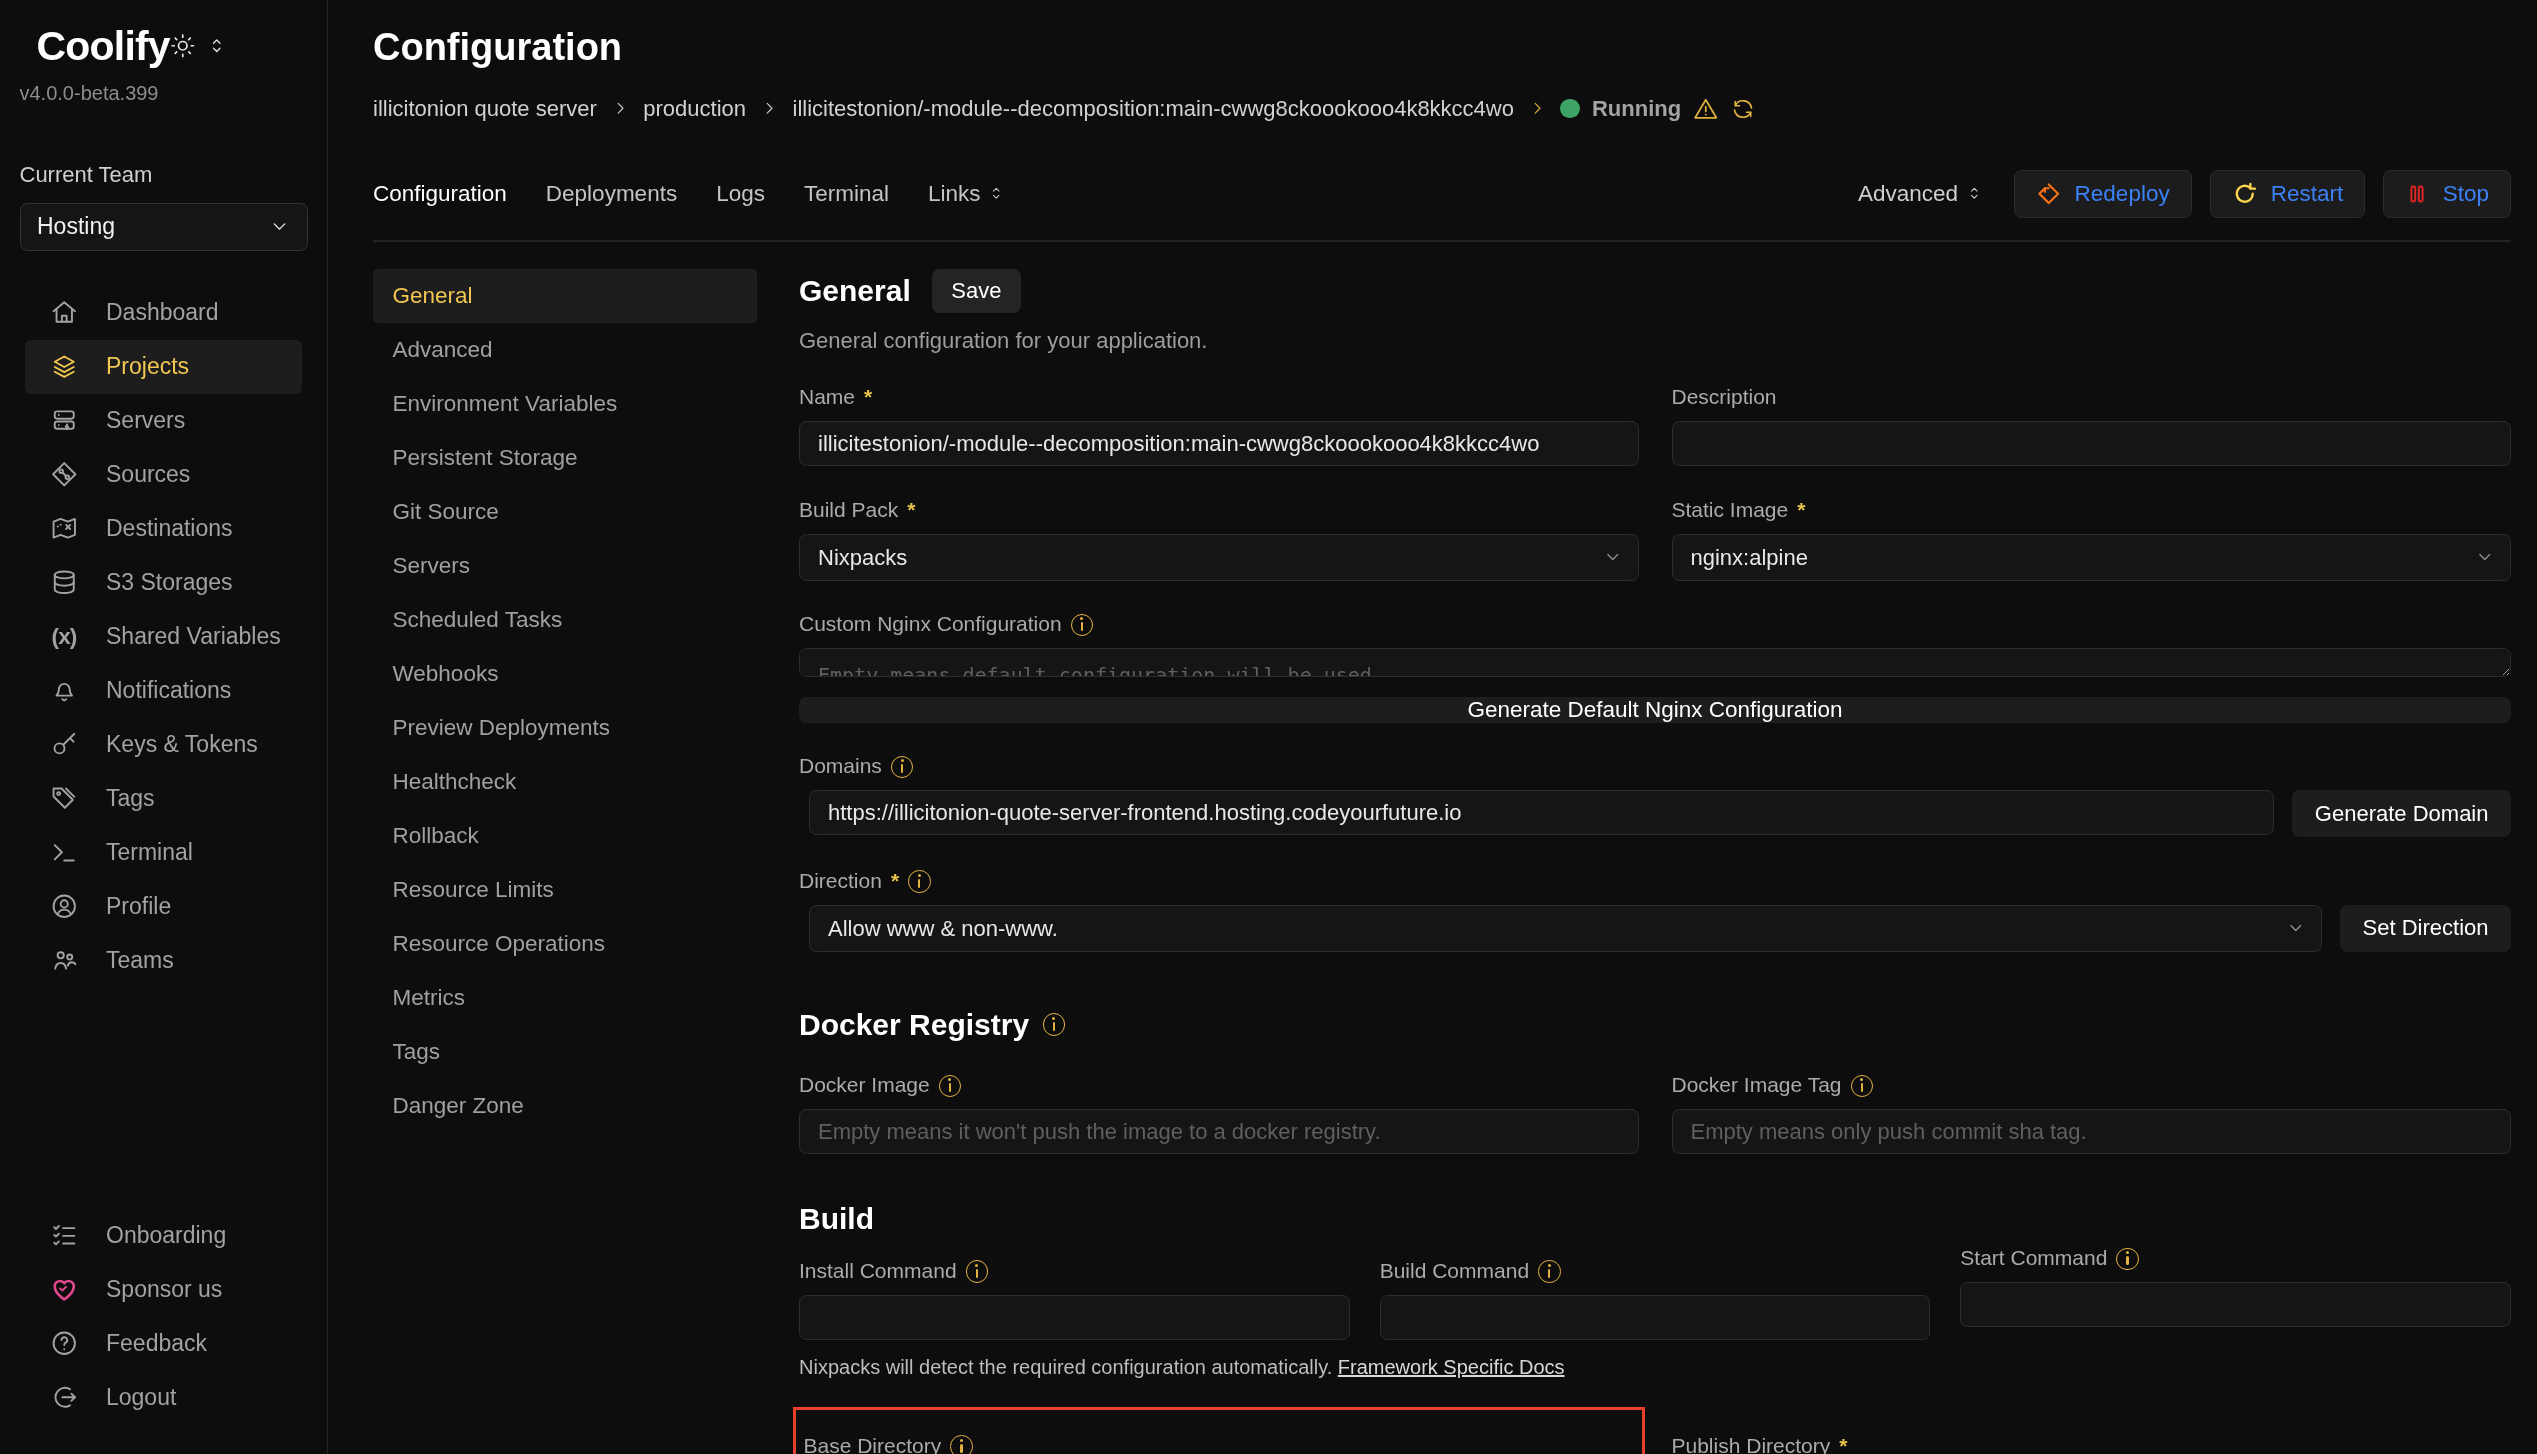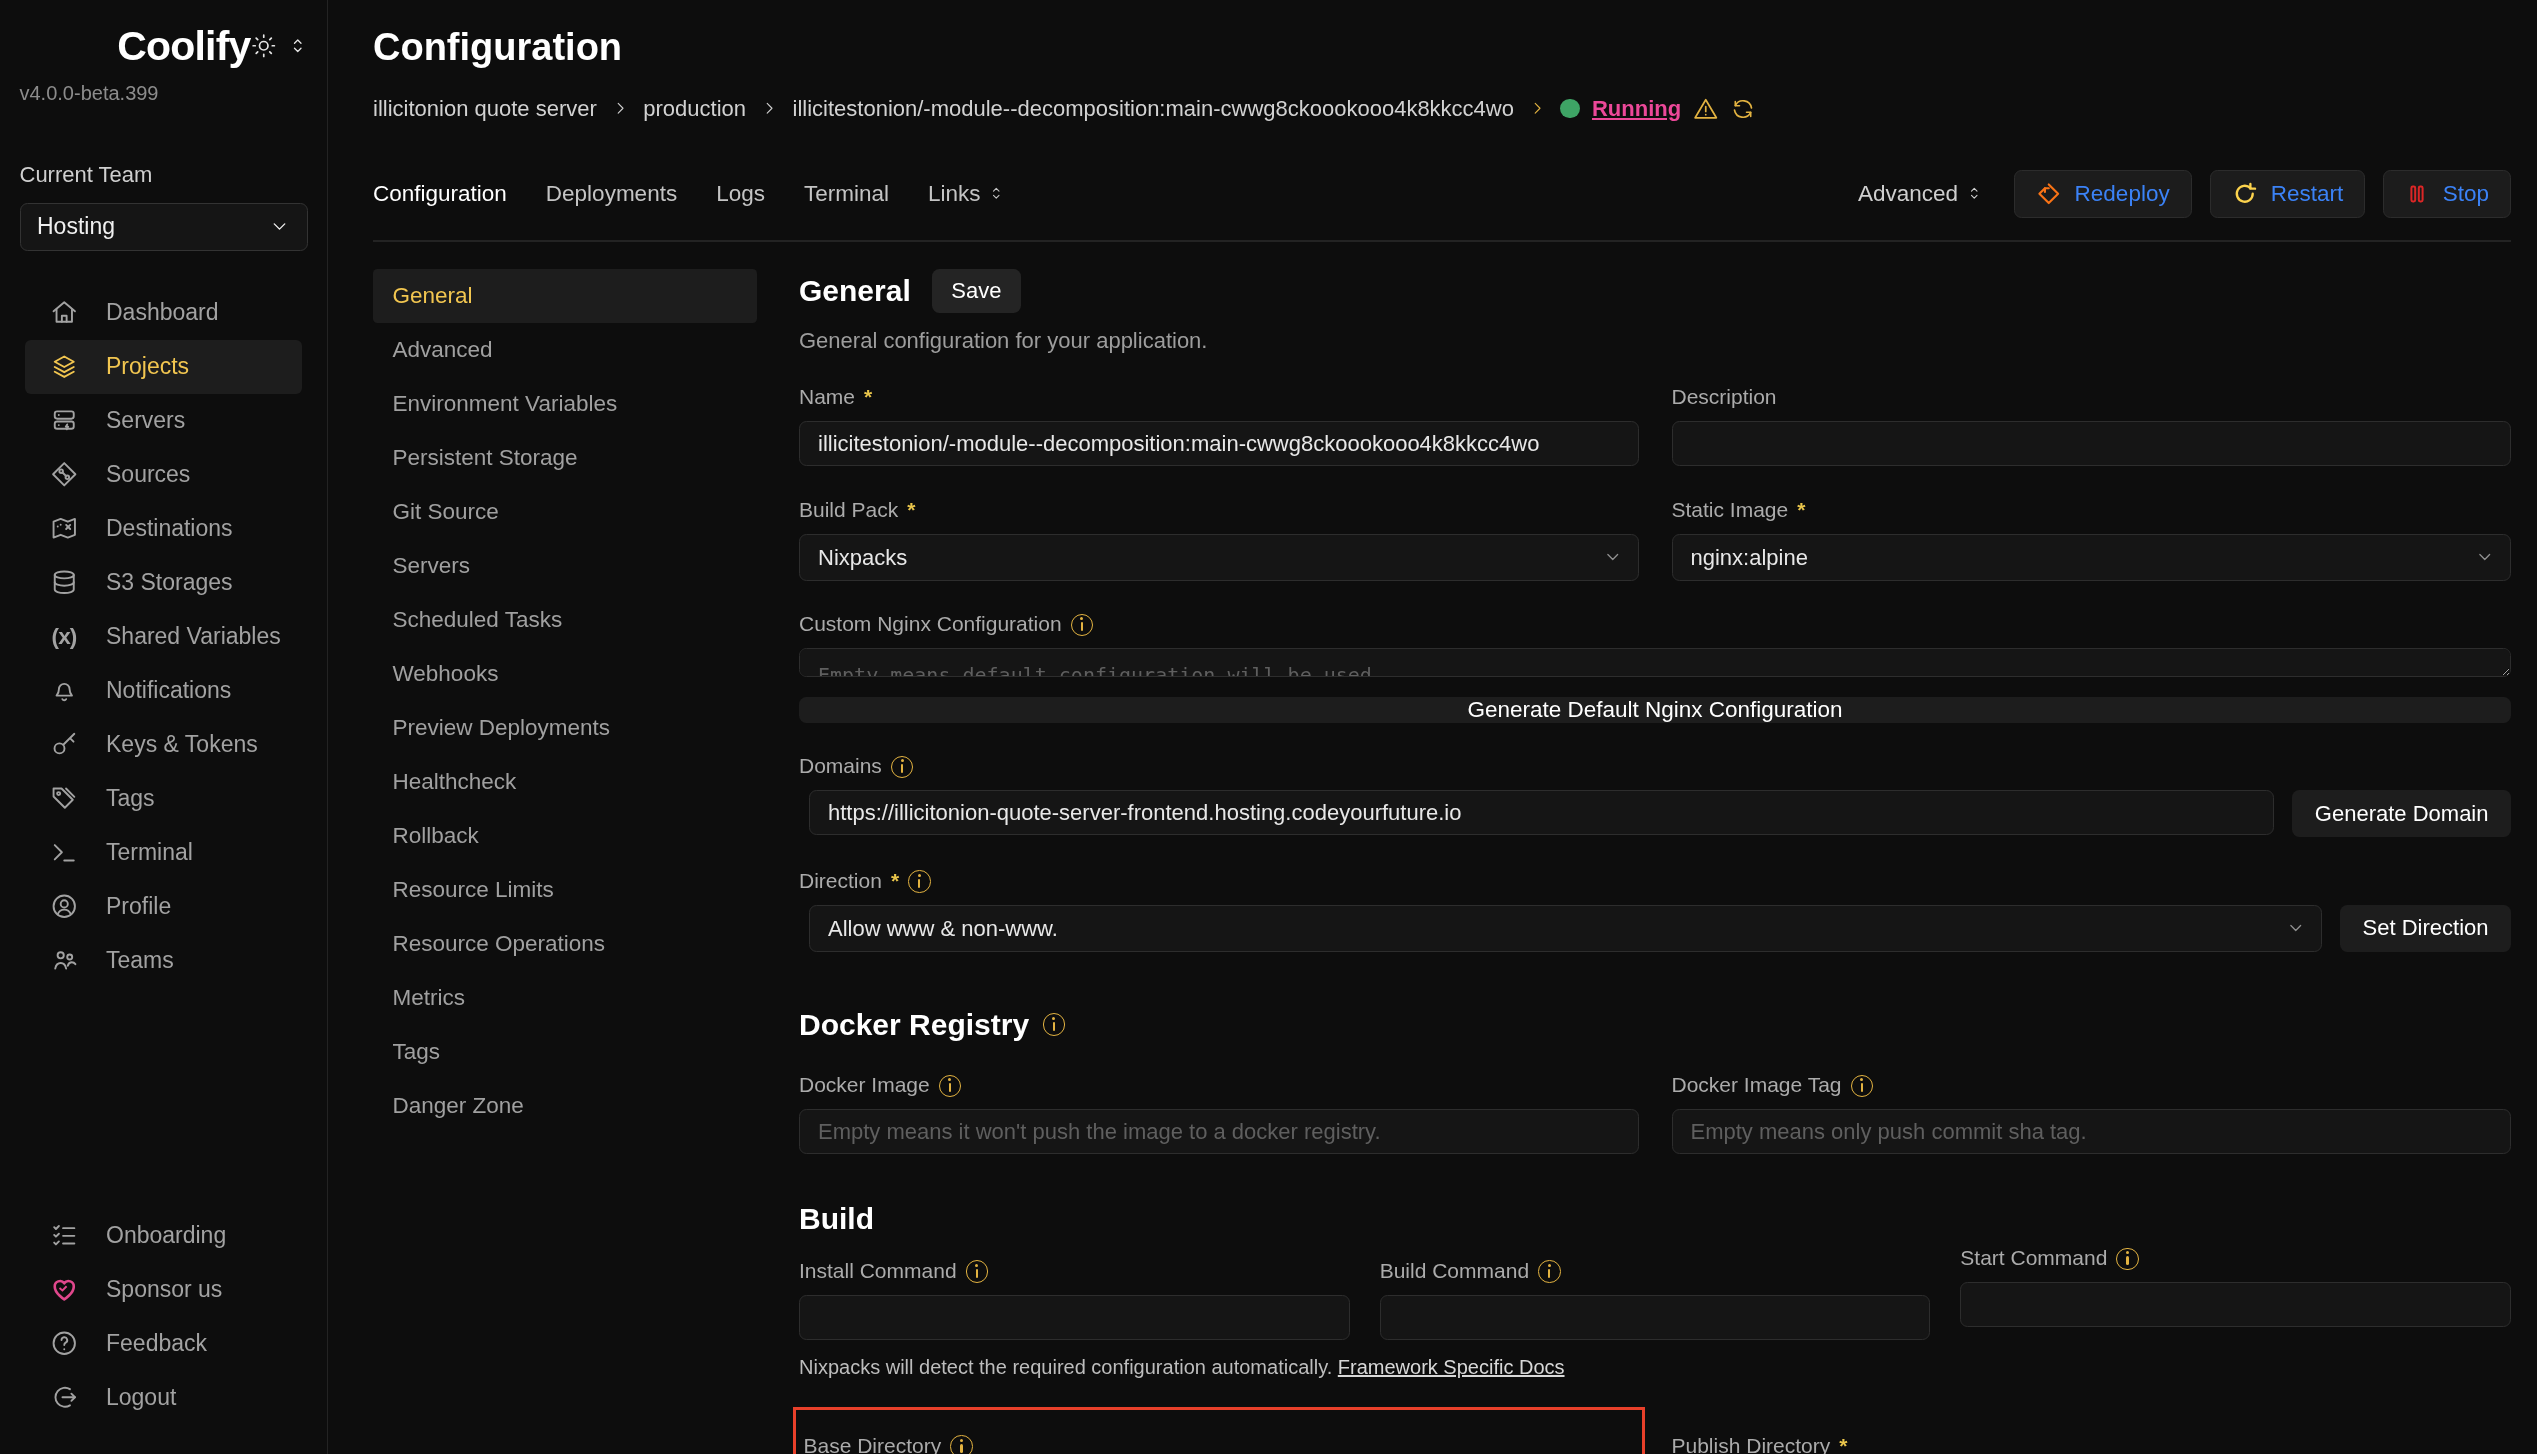--- a/index.html
+++ b/index.html
@@ -9,21 +9,21 @@
     font-family:"Liberation Sans", sans-serif;
     display:flex; overflow:hidden;
   }
   svg { display:block; }
   .ico { stroke:currentColor; fill:none; stroke-width:1.6; stroke-linecap:round; stroke-linejoin:round; }
 
   
   .sidebar { width:328px; min-width:328px; height:100%; border-right:1.5px solid #232323;
              display:flex; flex-direction:column; padding:22.5px 0 30px; background:#0d0d0d; }
   .side-pad { padding:0 19.5px; }
-  .brand-row { display:flex; align-items:center; justify-content:flex-end;margin-left:17px; }
+  .brand-row { display:flex; align-items:center; justify-content:flex-start;margin-left:17px; }
   .brand { font-size:41px; font-weight:800; letter-spacing:-0.8px; color:#fff; }
   .brand-icons { display:flex; align-items:center; gap:12px; color:#e5e5e5; }
   .version { color:#8c8c8c; font-size:20px; margin-top:12px; }
   .team-label { margin-top:57px; font-size:22px; color:#cfcfcf; }
   .team-select { margin-top:15px; height:48px; border:1.5px solid #333; border-radius:7.5px;
                  background:#151515; display:flex; align-items:center; justify-content:space-between;
                  padding:0 16.5px; font-size:23px; color:#f0f0f0; cursor:pointer; }
   .nav { margin-top:35px; display:flex; flex-direction:column; padding:0 25px; }
   .nav-item { display:flex; align-items:center; gap:27px; height:54px; padding:0 24px;
               color:#a2a2a2; font-size:23px; border-radius:6px; cursor:pointer; white-space:nowrap; }
@@ -34,21 +34,21 @@
   .pink { color:#e0478c; }
 
   
   .main { flex:1; display:flex; flex-direction:column; padding:25.5px 27px 0 45px; min-width:0; }
   .page-title { font-size:38px; font-weight:800; color:#fff; }
   .breadcrumb { margin-top:27px; display:flex; align-items:center; gap:15px; font-size:22px; color:#d2d2d2; }
   .crumb-sep { color:#cfcfcf; }
   .crumb-sep.amber { color:#e3b341; }
   .status { display:flex; align-items:center; gap:12px; }
   .status-dot { width:19.5px; height:19.5px; border-radius:50%; background:#3ea465; }
-  .status-link { color:#ec4899; font-weight:700; text-decoration:underline; }
+  .status-link { color:#a3a3a3; font-weight:700; }
   .warn-ico, .sync-ico { color:#e3b341; }
 
   .tabbar { margin-top:48px; display:flex; align-items:center; gap:39px; font-size:22.5px; color:#c4c4c4; }
   .tab { cursor:pointer; display:flex; align-items:center; gap:7.5px; }
   .tab.active { color:#fff; }
   .tab-right { margin-left:auto; display:flex; align-items:center; gap:18px; }
   .adv { display:flex; align-items:center; gap:7.5px; color:#cfcfcf; font-size:22.5px; cursor:pointer; margin-right:13.5px; }
   .btn { display:flex; align-items:center; gap:13.5px; background:#1c1c1c; border:1.5px solid #2c2c2c;
          border-radius:7.5px; height:48px; padding:0 21px; font-size:22.5px; color:#3b82f6; cursor:pointer; }
   .divider { height:1.5px; background:#232323; margin-top:22.5px; }

